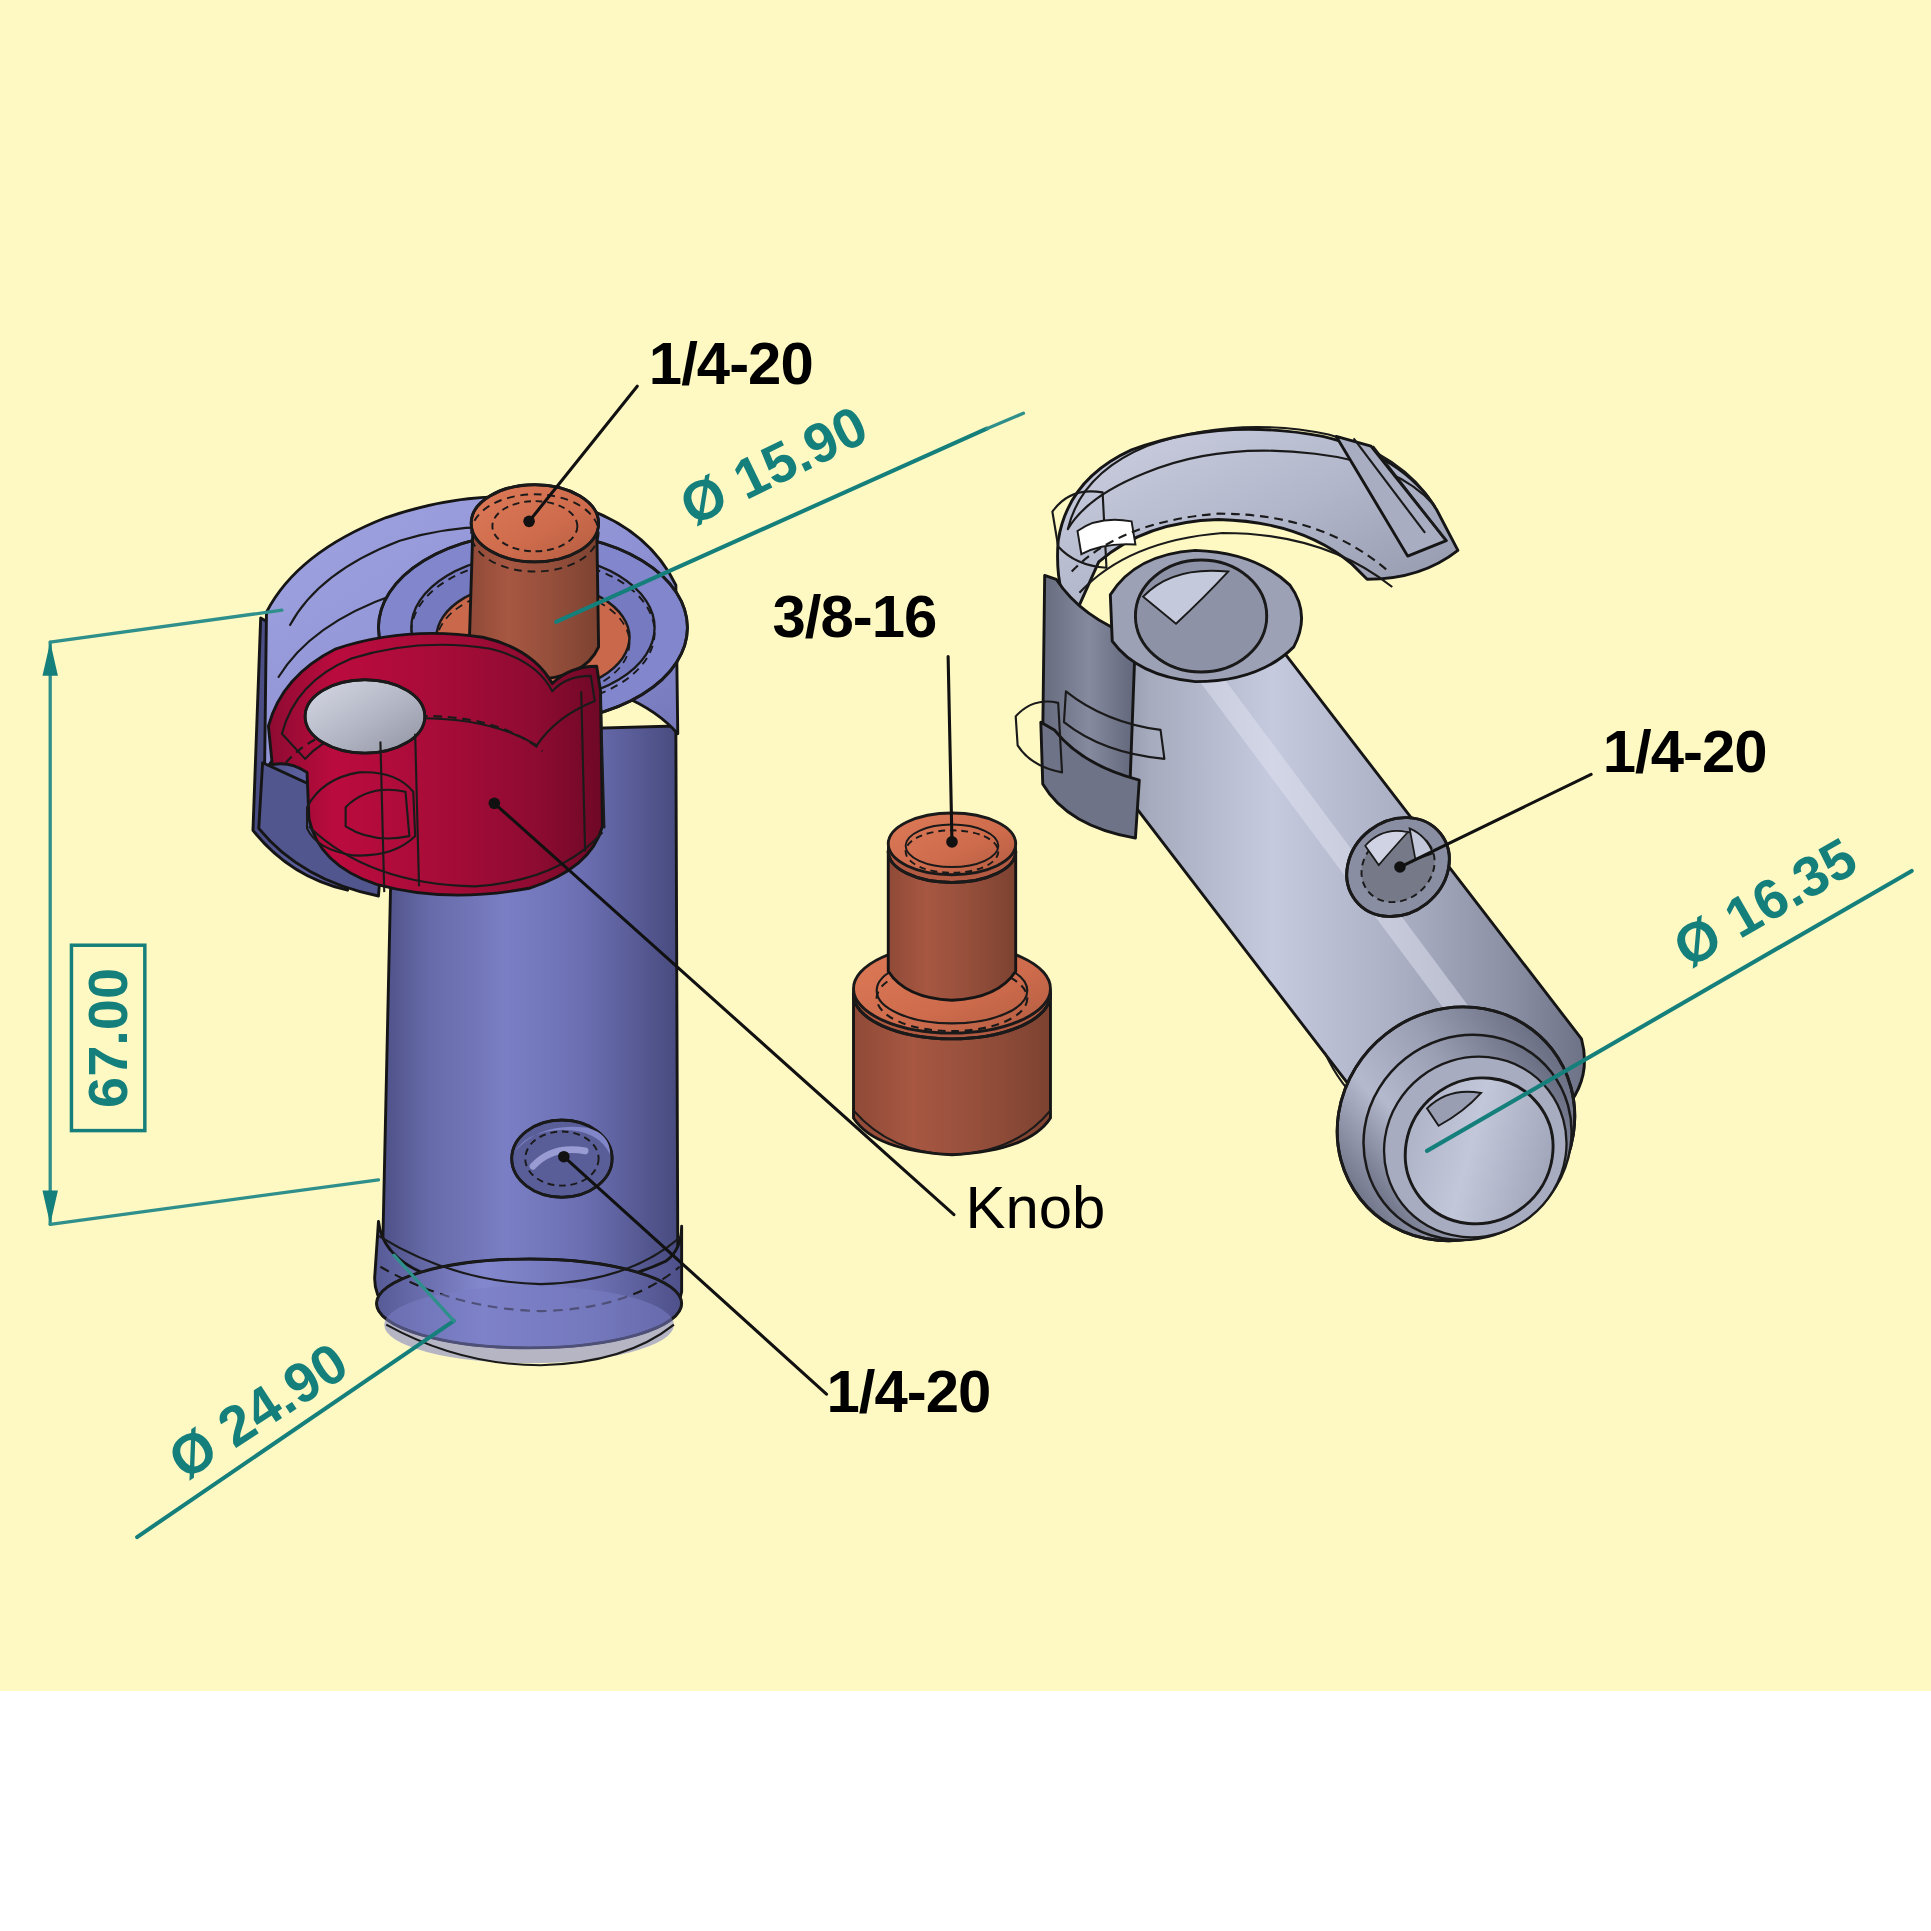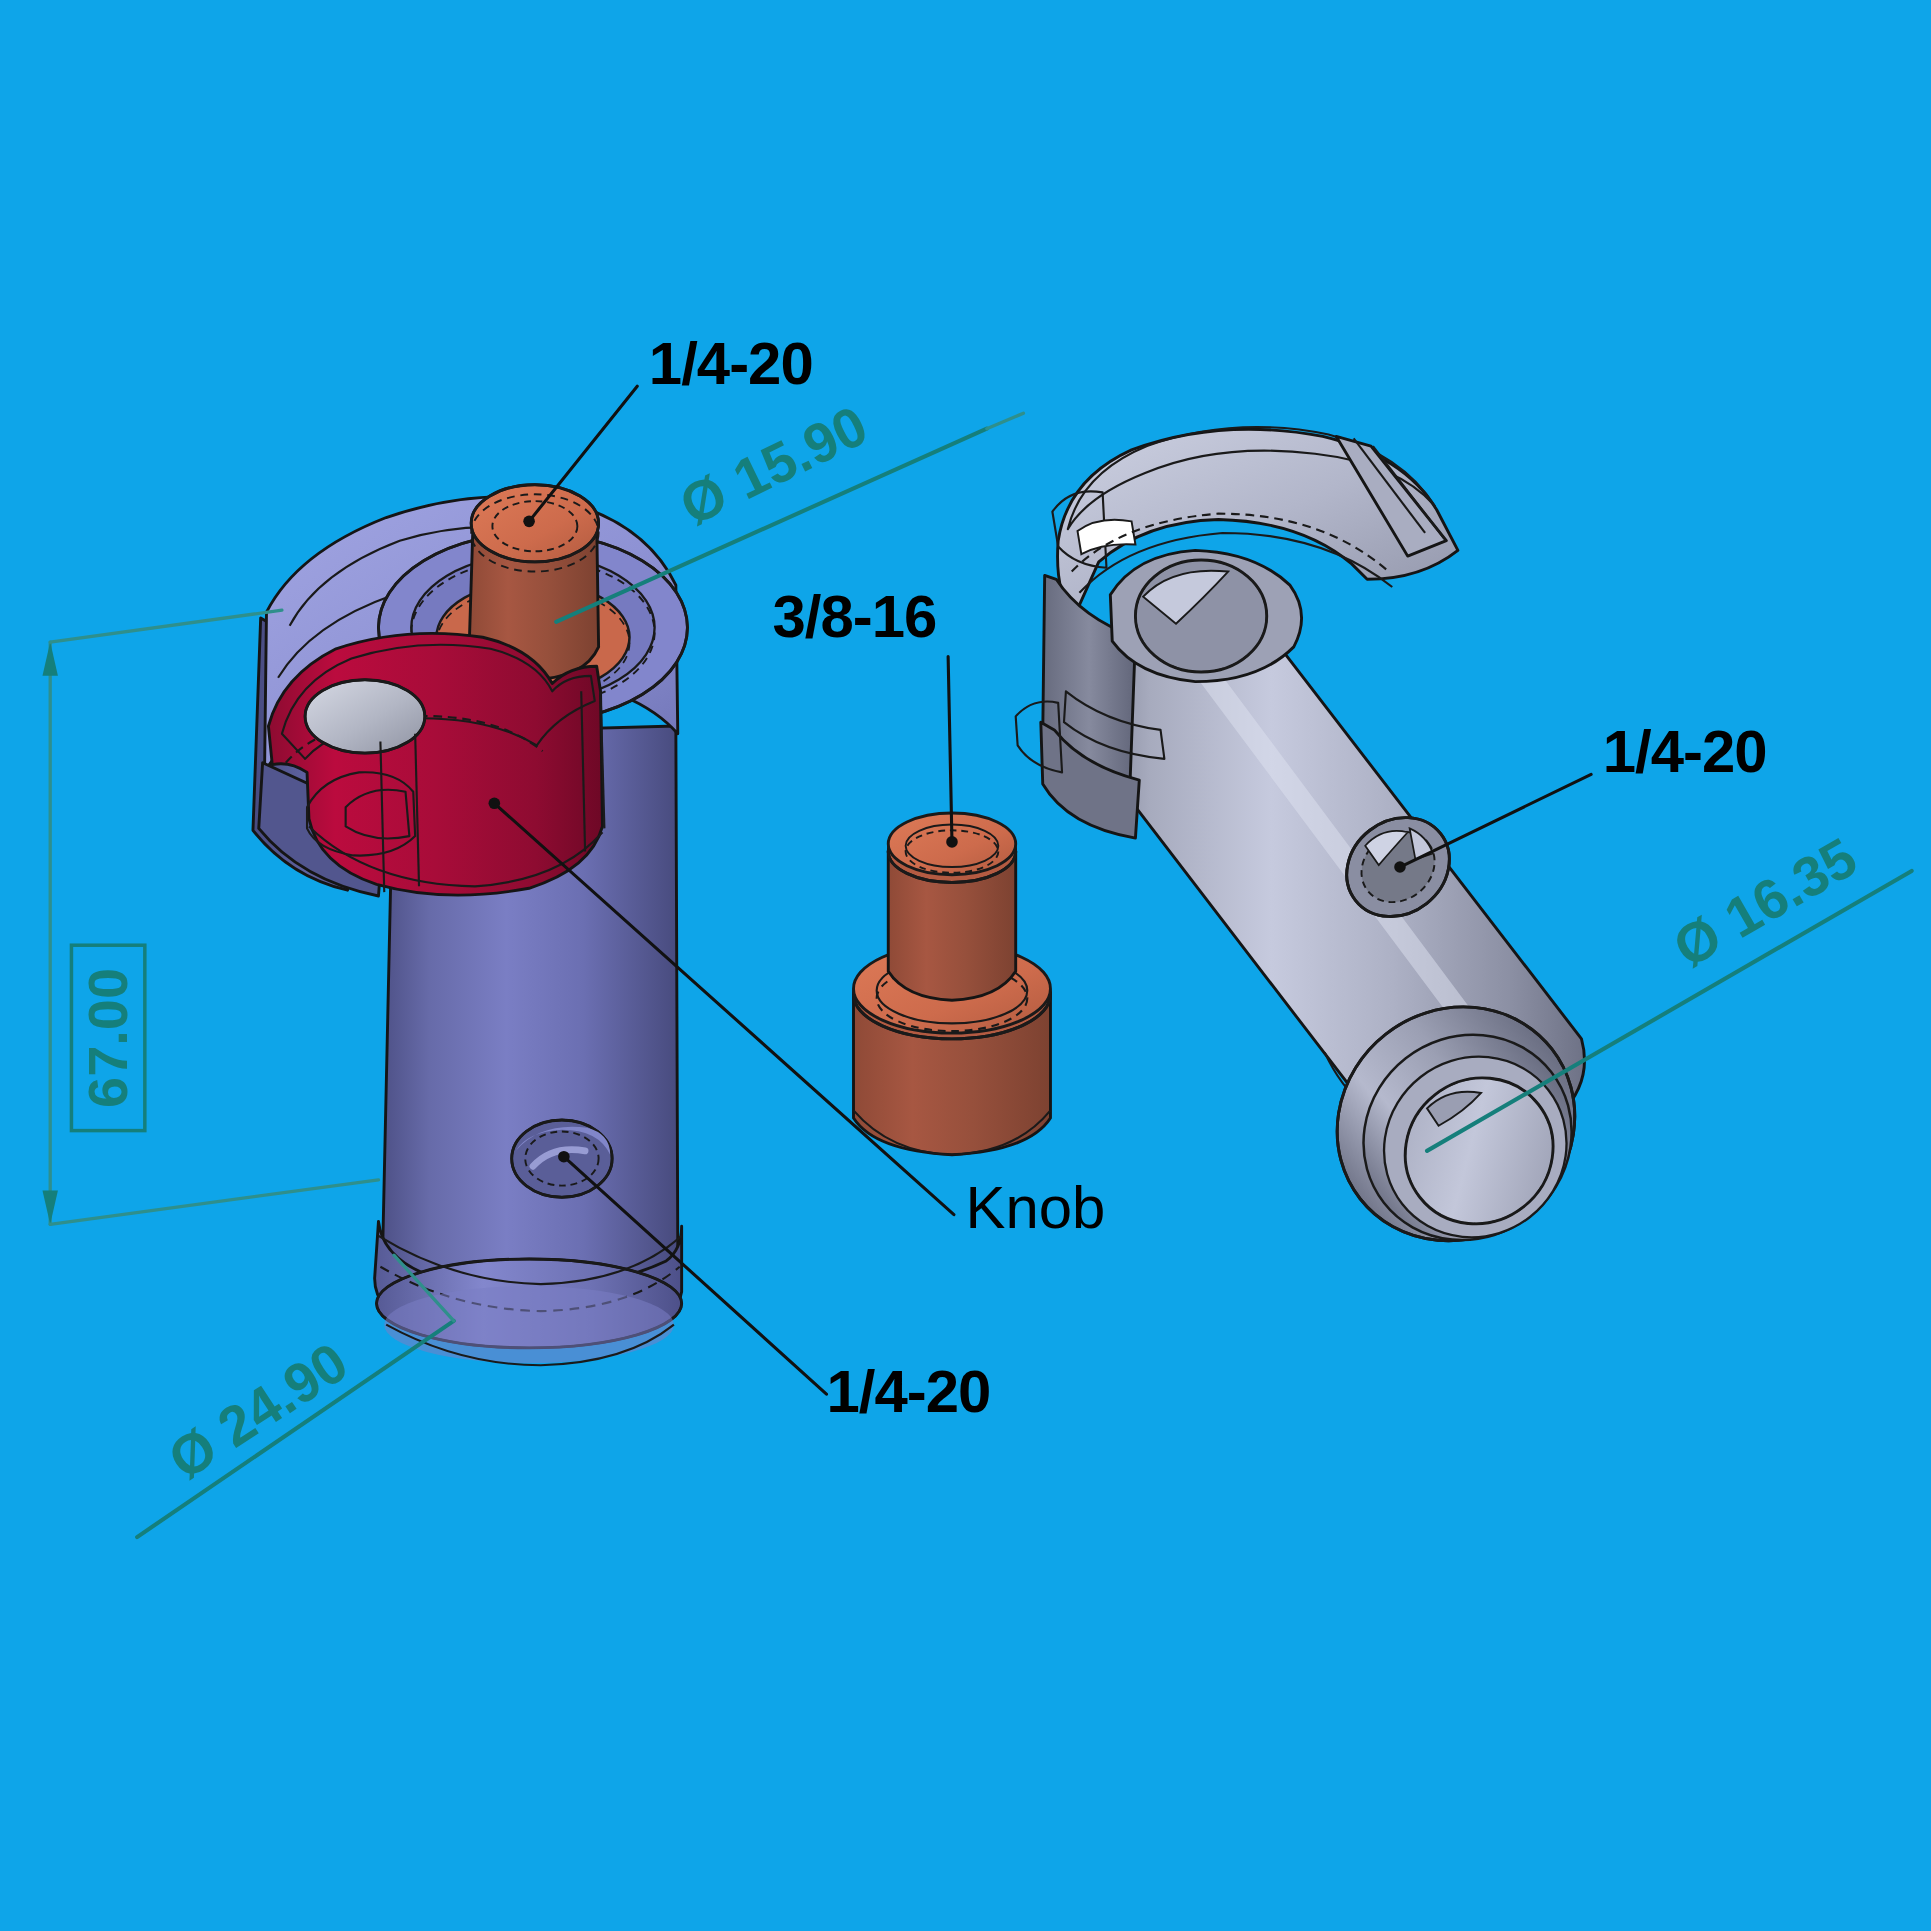--- a/index.html
+++ b/index.html
@@ -4,22 +4,22 @@
 <title>CAD Assembly Drawing</title>
 <style>
   html, body {
     margin: 0;
     padding: 0;
     background: #ffffff;
   }
   #stage {
     position: relative;
     width: 1931px;
-    height: 1931px;
-    background: #0ea5e9;
+    height: 1691px;
+    background: #fef9c3;
     overflow: hidden;
     font-family: "Liberation Sans", sans-serif;
     text-decoration: underline;
   }
   svg.drawing {
     position: absolute;
     top: 0; left: 0;
     width: 1931px;
     height: 1931px;
     display: block;

